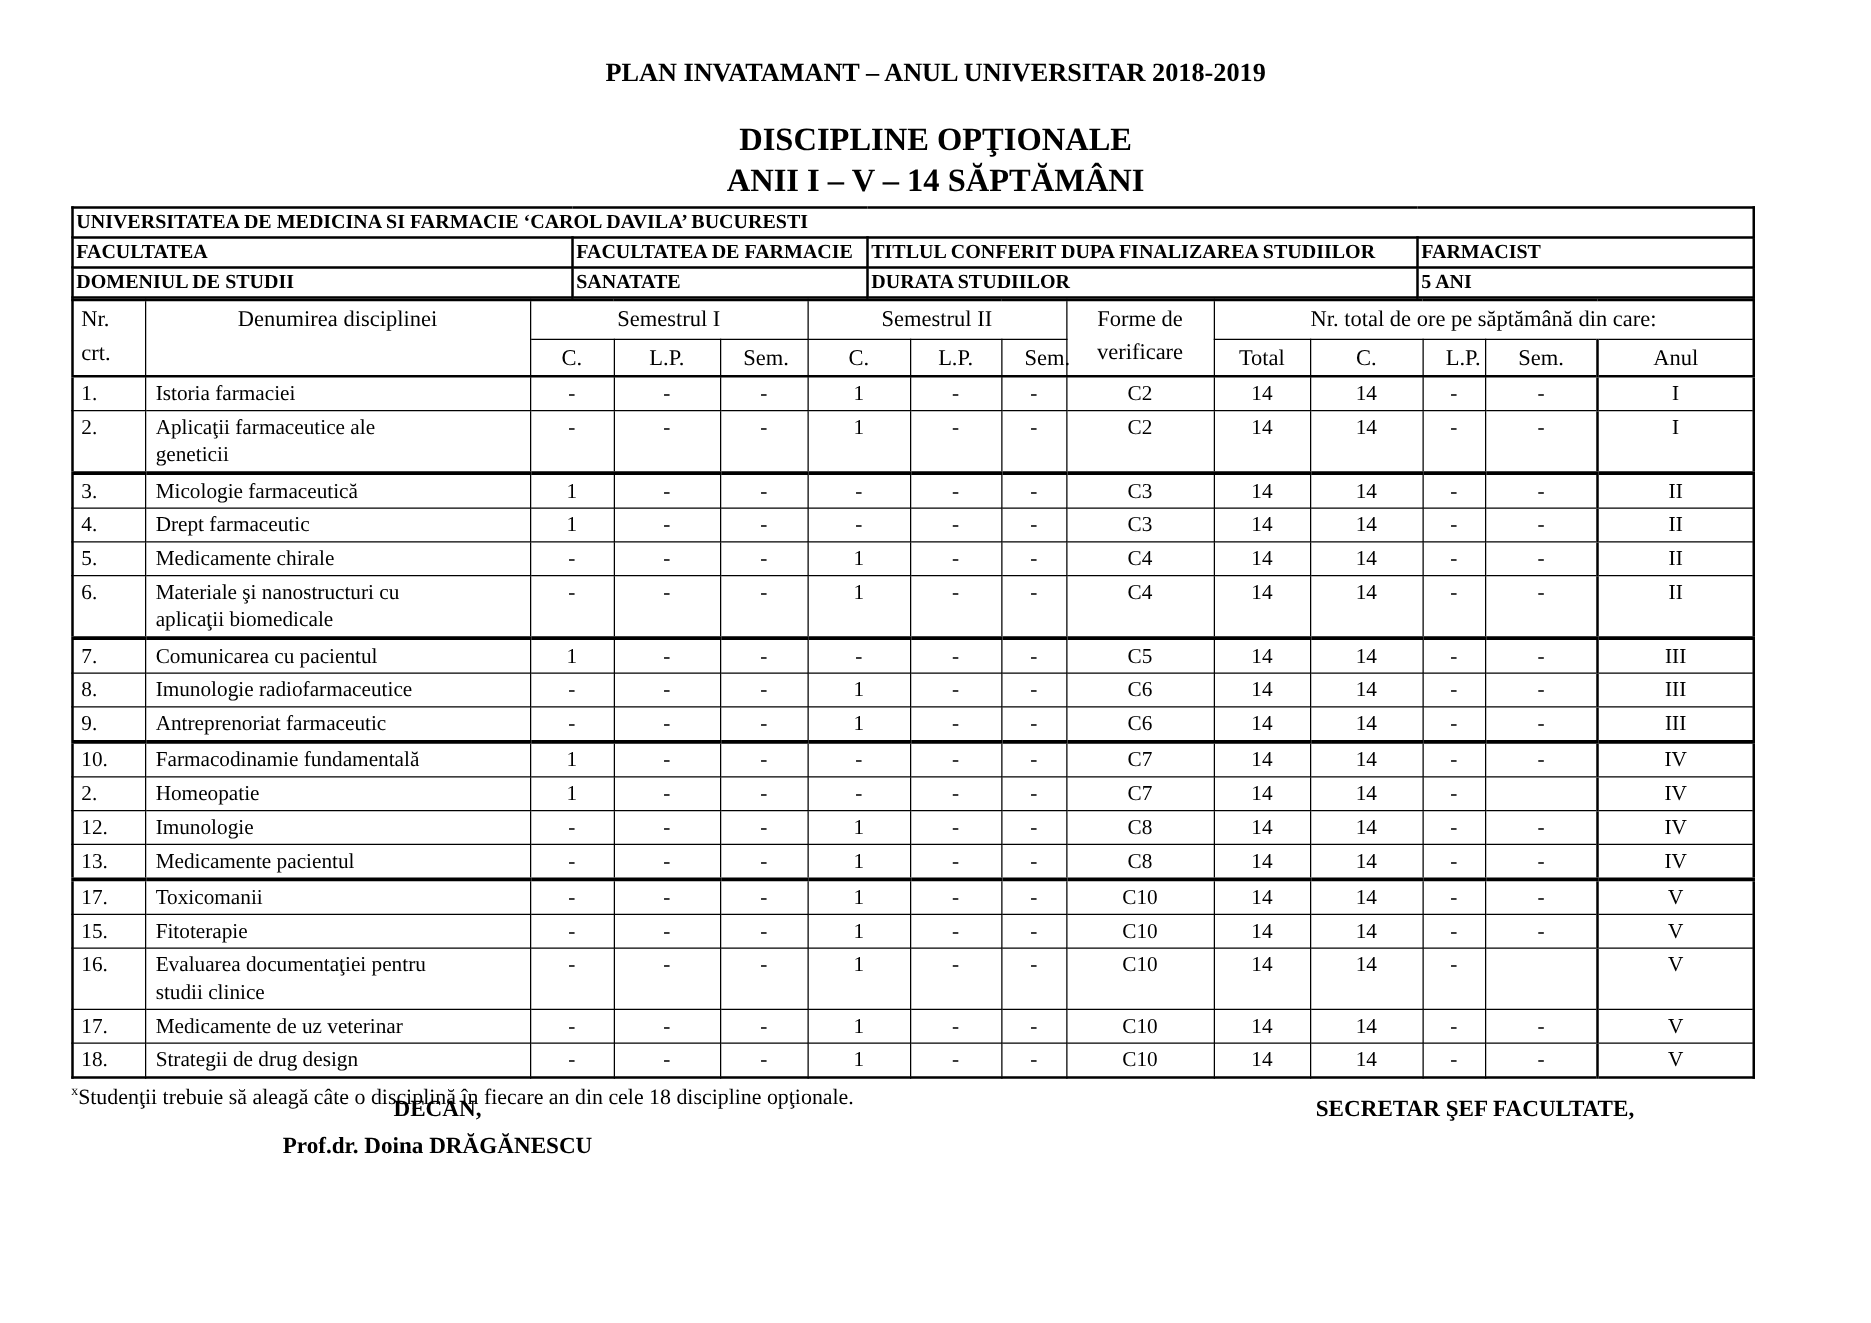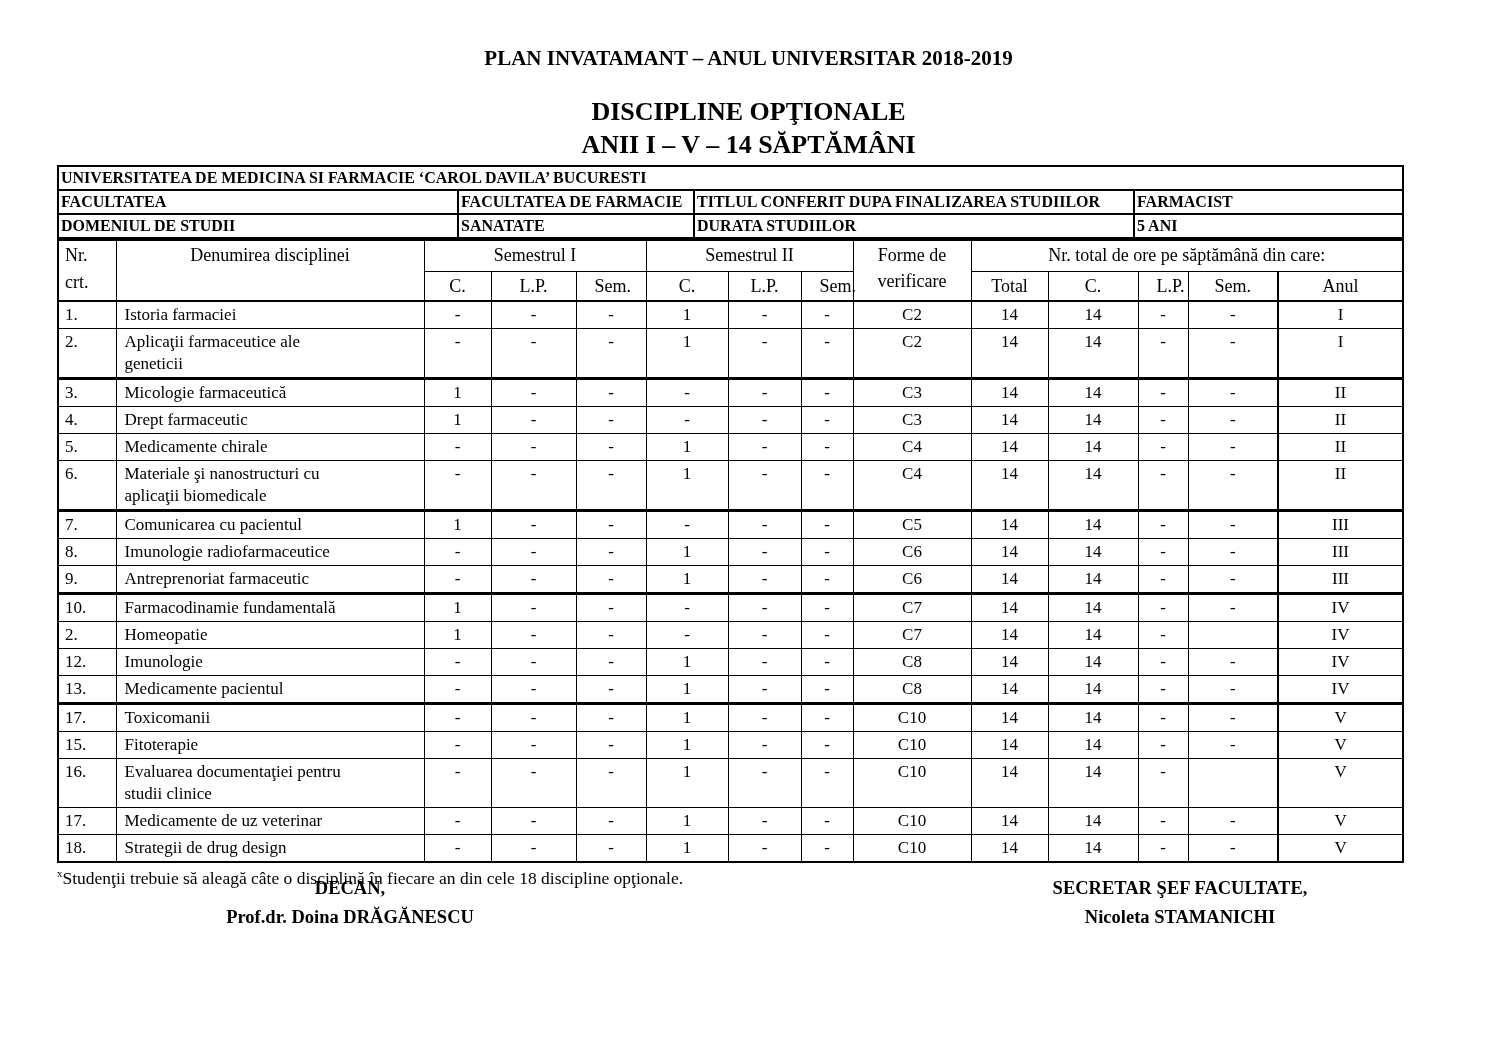--- a/index.html
+++ b/index.html
@@ -468,16 +468,15 @@
   </table>
 
   <div class="footnote"><sup>x</sup><span>Studenţii trebuie să aleagă câte o disciplină în fiecare an din cele 18 discipline opţionale.</span></div>
 
   <div class="sig sig-left">
     <div>DECAN,</div>
     <div>Prof.dr. Doina DRĂGĂNESCU</div>
   </div>
   <div class="sig sig-right">
     <div>SECRETAR ŞEF FACULTATE,</div>
-    <div>Nicoleta STAMANICHI</div>
   </div>
 
 </div>
 
 </body></html>

